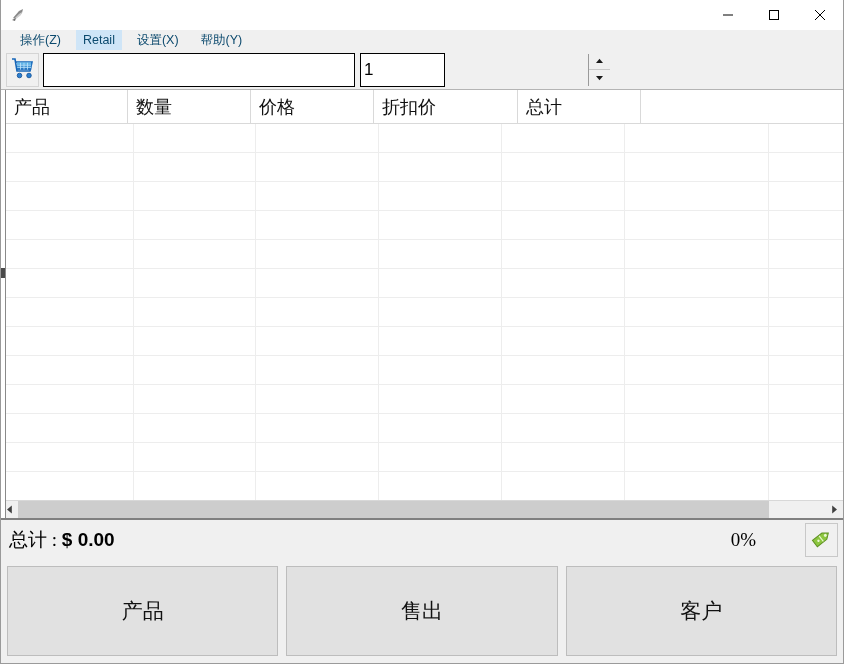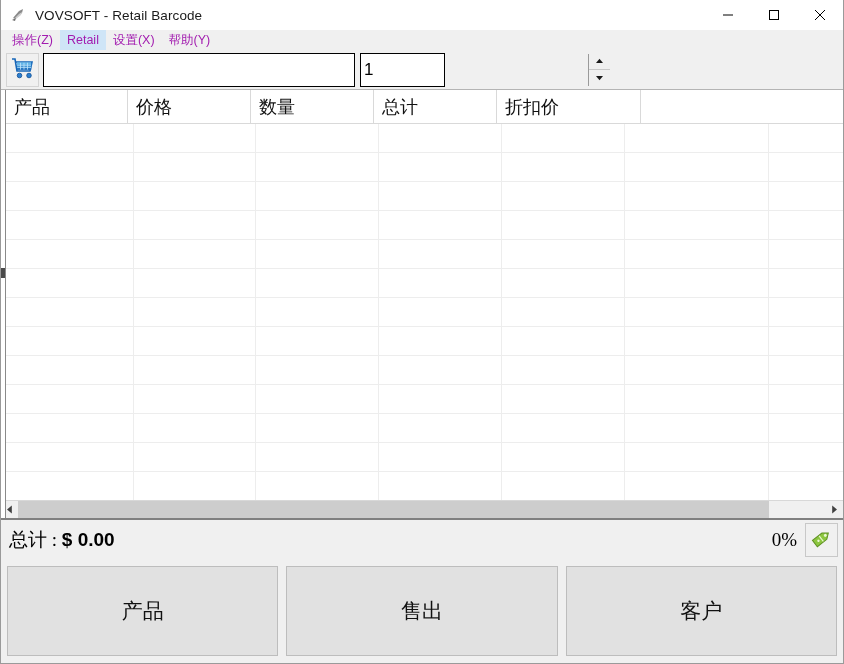--- a/index.html
+++ b/index.html
@@ -77,23 +77,24 @@
     background: #f0f0f0;
     display: flex;
     align-items: stretch;
     padding-left: 4px;
     font-size: 12.5px;
   }
   .menuitem {
     padding: 0 7px;
     display: flex;
     align-items: center;
-    color: #a21caf;
+    color: #0c4a6e;
     white-space: nowrap;
     line-height: 1;
+    margin-left: 8px;
   }
   .menuitem.hot {
     background: #cfe5f7;
   }
 
   
   .toolbar {
     height: 39px;
     min-height: 39px;
     background: #f0f0f0;
@@ -294,20 +295,21 @@
   
   .statusbar {
     height: 41px;
     min-height: 41px;
     background: #f0f0f0;
     border-top: 2px solid #808080;
     display: flex;
     align-items: center;
     position: relative;
     box-sizing: border-box;
+    gap: 41px;
   }
   .total-label {
     margin-left: 8px;
     font-family: "Liberation Serif", "DejaVu Serif", serif;
     font-size: 19px;
     color: #000;
     white-space: nowrap;
   }
   .total-label b {
     font-family: "Liberation Sans", "DejaVu Sans", sans-serif;
@@ -365,21 +367,20 @@
 <div class="window">
 
   <div class="titlebar">
     <div class="title-icon">
       <svg width="18" height="18" viewBox="0 0 18 18">
         <path d="M3 12 L9 5 L13 3 L12 7 L5 13 Z" fill="#8a8a8a"></path>
         <path d="M4 13 L9 8 L12 6 L11 9 L6 13 Z" fill="#cfcfcf"></path>
         <path d="M2 14 L6 12 L5 15 Z" fill="#6d6d6d"></path>
       </svg>
     </div>
-    <div class="title-text">VOVSOFT - Retail Barcode</div>
     <div class="winbtns">
       <div class="winbtn">
         <svg width="12" height="12" viewBox="0 0 12 12">
             <line x1="1" y1="6" x2="11" y2="6" stroke="#000" stroke-width="1"></line>
           </svg>
       </div>
       <div class="winbtn">
         <svg width="12" height="12" viewBox="0 0 12 12">
             <rect x="1.5" y="1.5" width="9" height="9" fill="none" stroke="#000" stroke-width="1"></rect>
           </svg>
@@ -442,24 +443,24 @@
     </div>
   </div>
 
   <div class="gridarea">
     <div class="grid-scrollstrip">
       <div class="grip"></div>
     </div>
 
     <div class="gridheader">
       <div class="hcell" style="width:122px">产品</div>
+      <div class="hcell" style="width:123px">数量</div>
       <div class="hcell" style="width:123px">价格</div>
-      <div class="hcell" style="width:123px">数量</div>
+      <div class="hcell" style="width:144px">折扣价</div>
       <div class="hcell" style="width:123px">总计</div>
-      <div class="hcell" style="width:144px">折扣价</div>
     </div>
 
     <div class="gridbody">
 
       <div class="grow">
         <div class="gcell" style="width:128px"></div>
         <div class="gcell" style="width:122px"></div>
         <div class="gcell" style="width:123px"></div>
         <div class="gcell" style="width:123px"></div>
         <div class="gcell" style="width:123px"></div>

